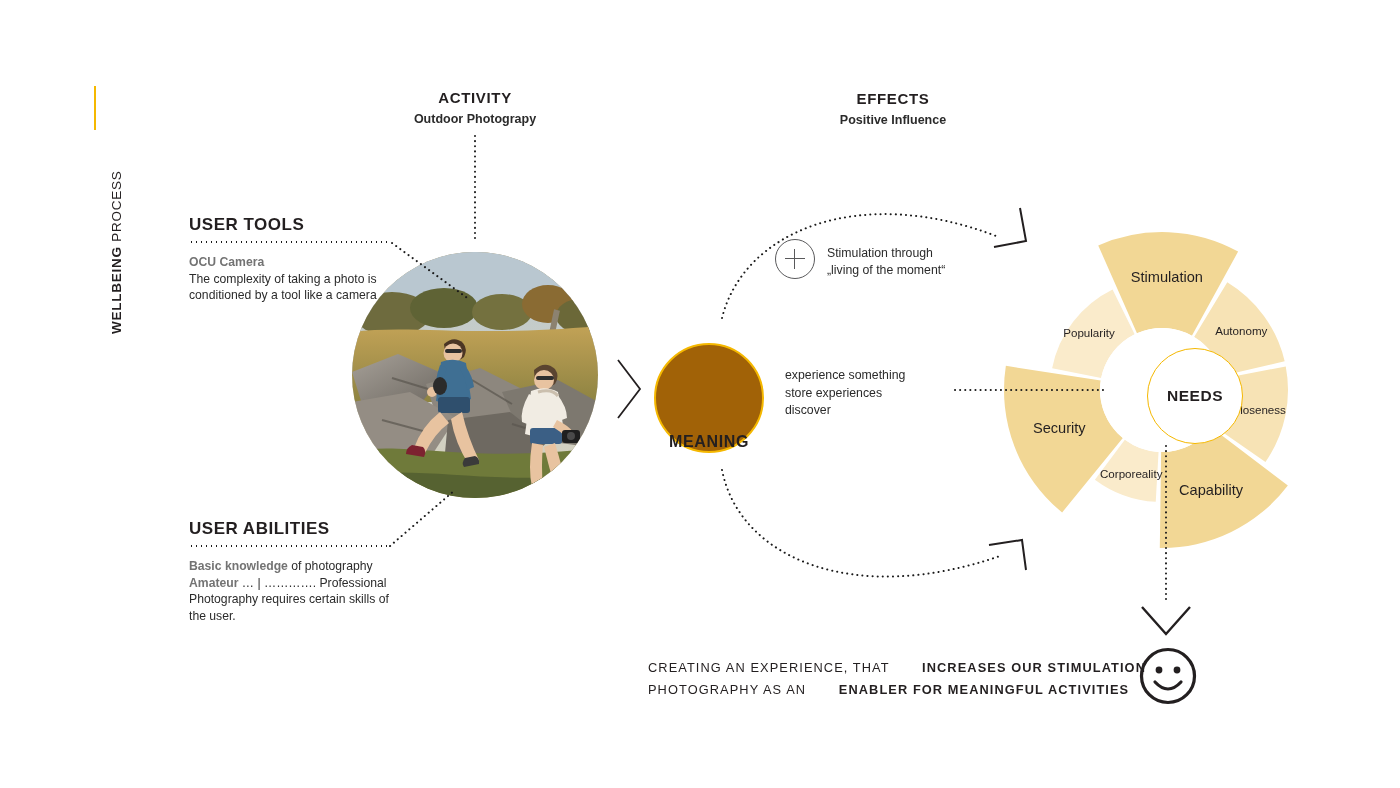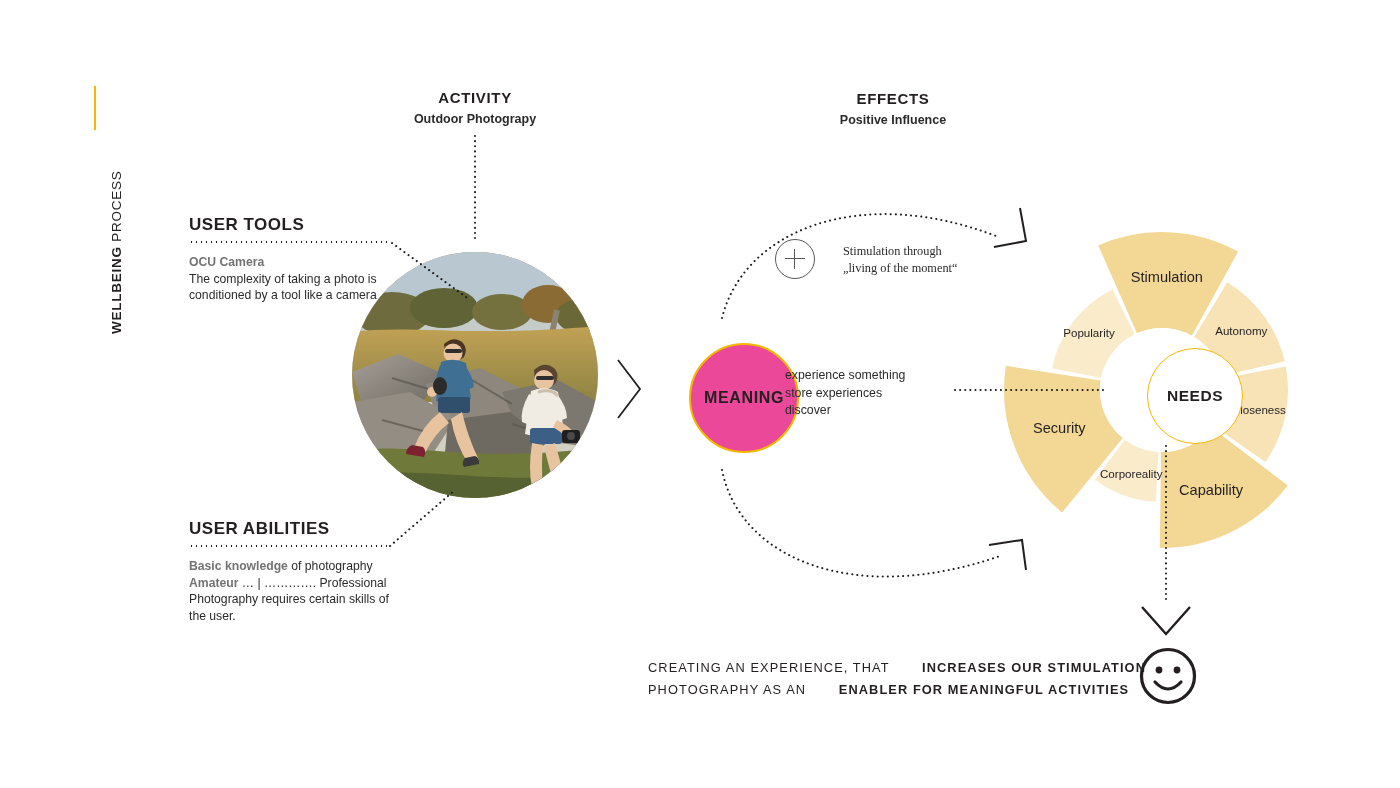--- a/index.html
+++ b/index.html
@@ -60,33 +60,33 @@
   #photo-circle{
     position:absolute;left:352px;top:252px;width:246px;height:246px;
     border-radius:50%;overflow:hidden;
     background:#9a8f6d;
   }
   #photo-circle svg{display:block;width:246px;height:246px;}
 
   
   #meaning-chevron{position:absolute;left:616px;top:358px;width:28px;height:62px;}
   #meaning-circle{
-    position:absolute;left:689px;top:343px;width:106px;height:106px;
+    position:absolute;left:654px;top:343px;width:106px;height:106px;
     border-radius:50%;border:2px solid var(--gold,#F5B800);
-    background:#ec4899;
-    display:flex;align-items:center;justify-content:center;
+    background:#a16207;
+    display:flex;align-items:flex-end;justify-content:center;
   }
   #meaning-circle span{font-size:16px;font-weight:bold;letter-spacing:.04em;}
   #meaning-list{
     position:absolute;left:785px;top:367px;width:190px;
     font-size:12.3px;line-height:17.6px;color:#2b2b2b;
   }
 
   
-  .effect-note{position:absolute;display:flex;align-items:center;gap:28px;font-family:Liberation Serif, serif;}
+  .effect-note{position:absolute;display:flex;align-items:flex-end;gap:12px;}
   .effect-note .plus{
     width:38px;height:38px;border-radius:50%;
     border:1.3px solid #59595b;flex:0 0 38px;position:relative;
   }
   .effect-note .plus:before,.effect-note .plus:after{
     content:"";position:absolute;background:#59595b;
   }
   .effect-note .plus:before{left:9px;top:18.2px;width:20px;height:1.3px;}
   .effect-note .plus:after{top:9px;left:18.2px;height:20px;width:1.3px;}
   .effect-note .txt{font-size:12.3px;line-height:17.2px;color:#2b2b2b;padding-top:2px;}

